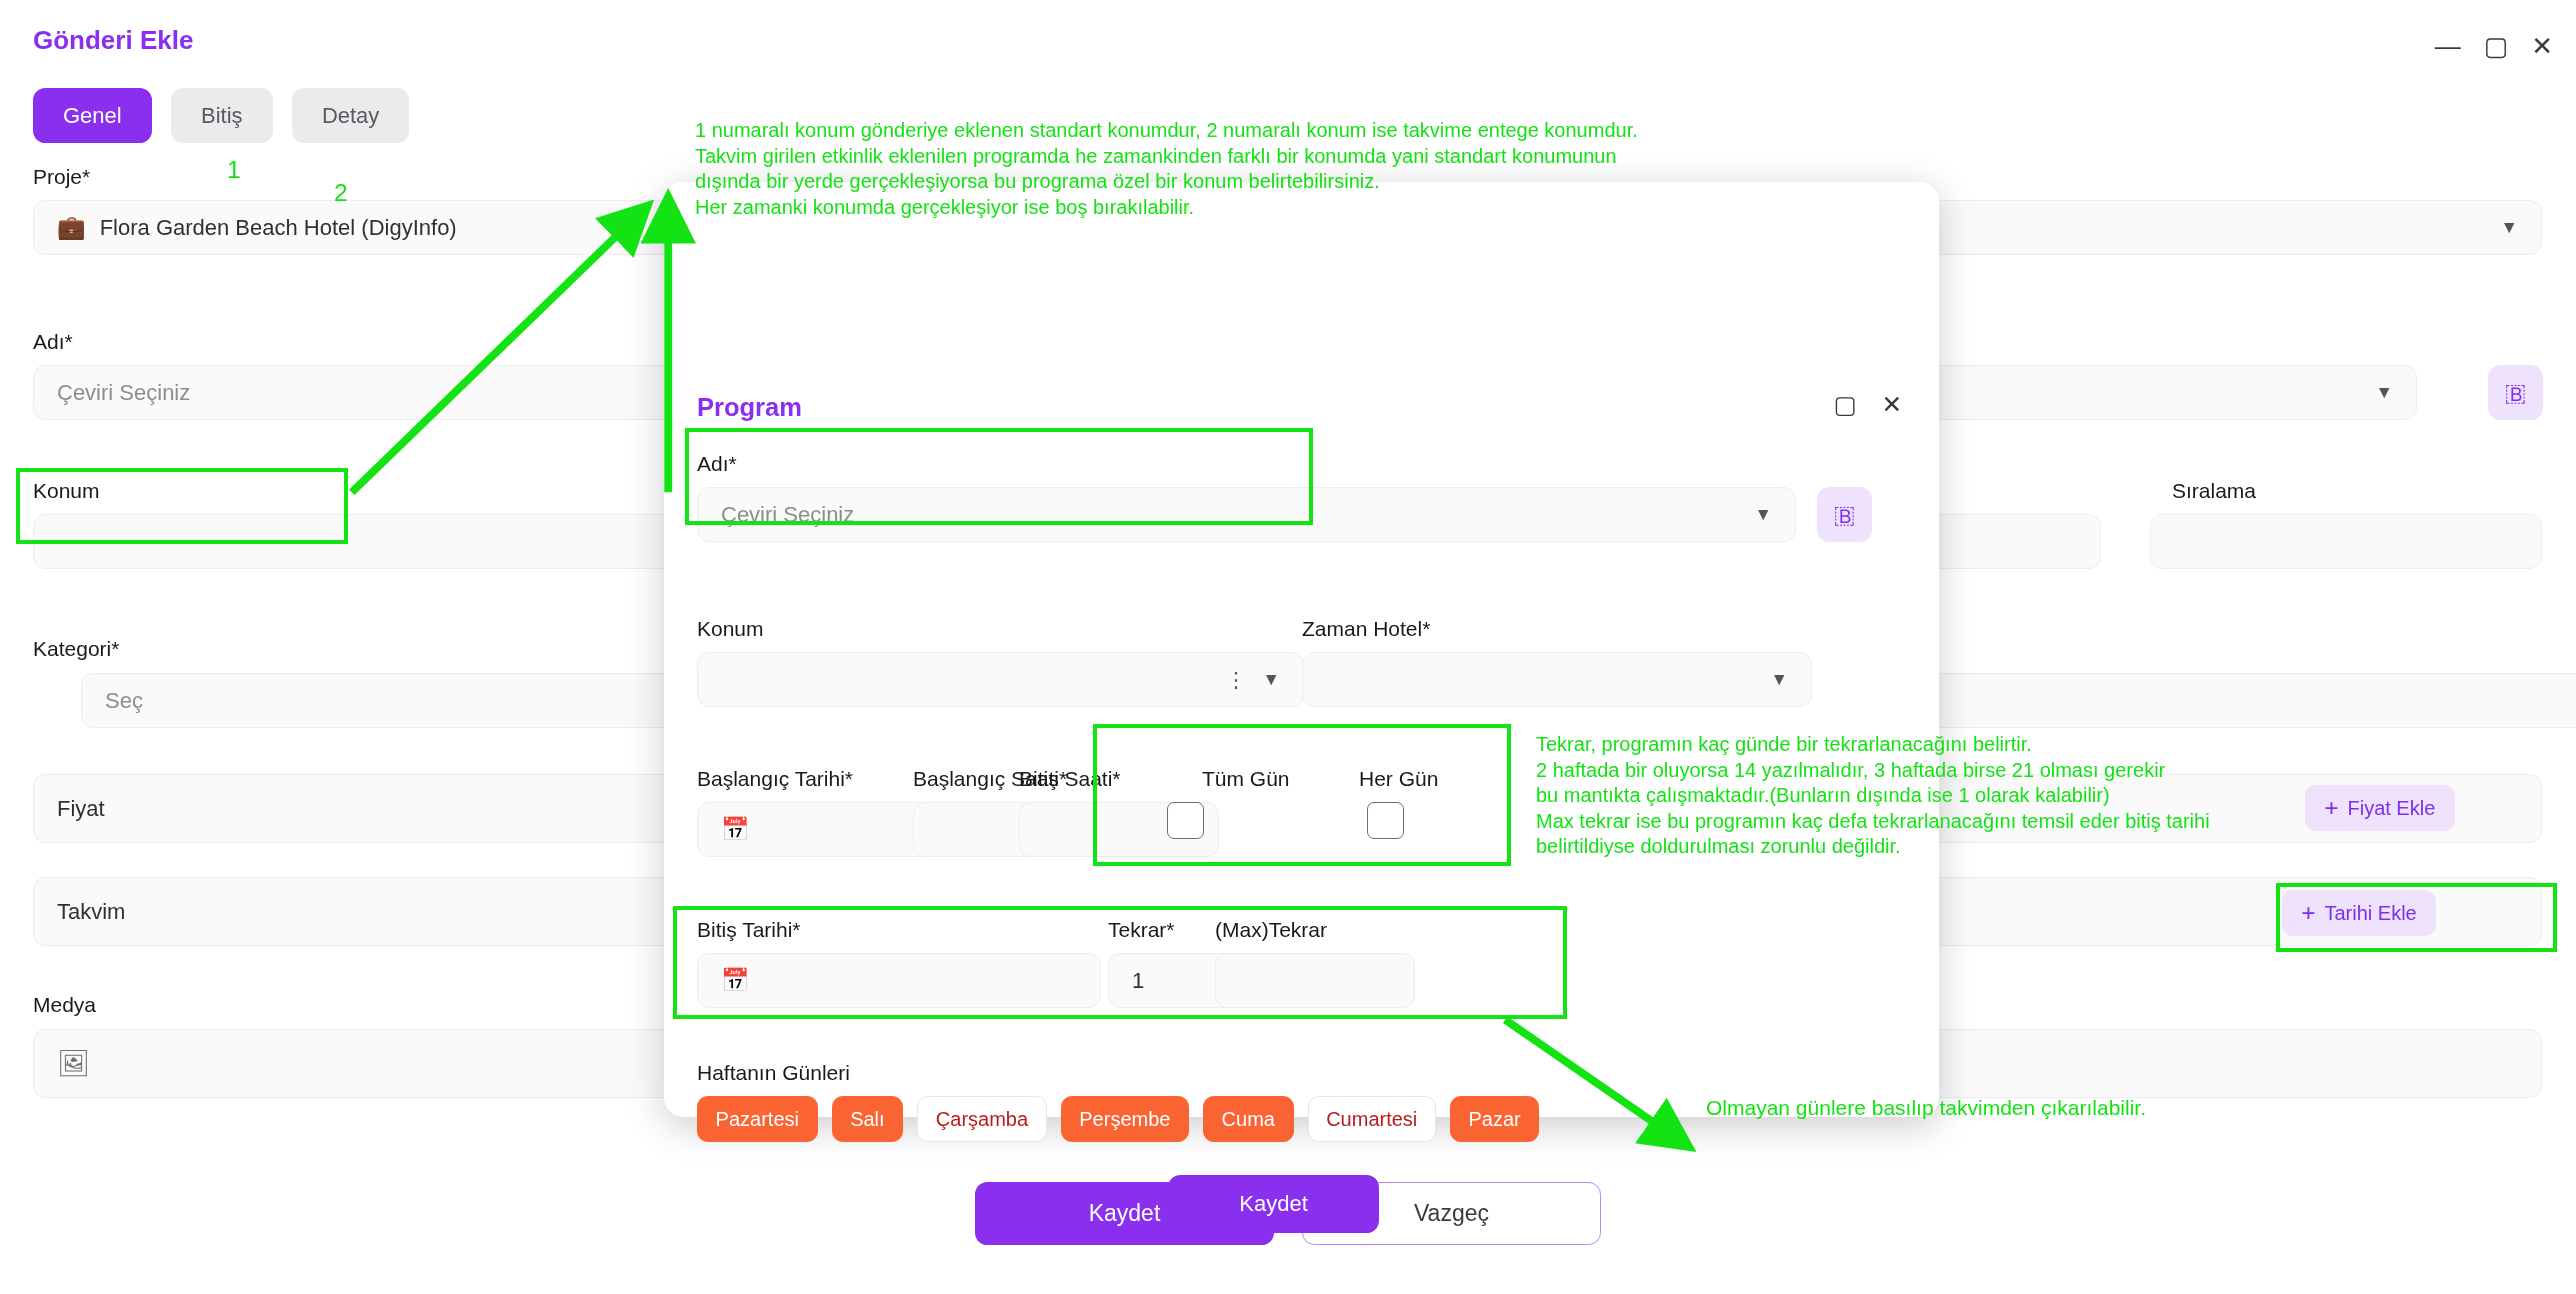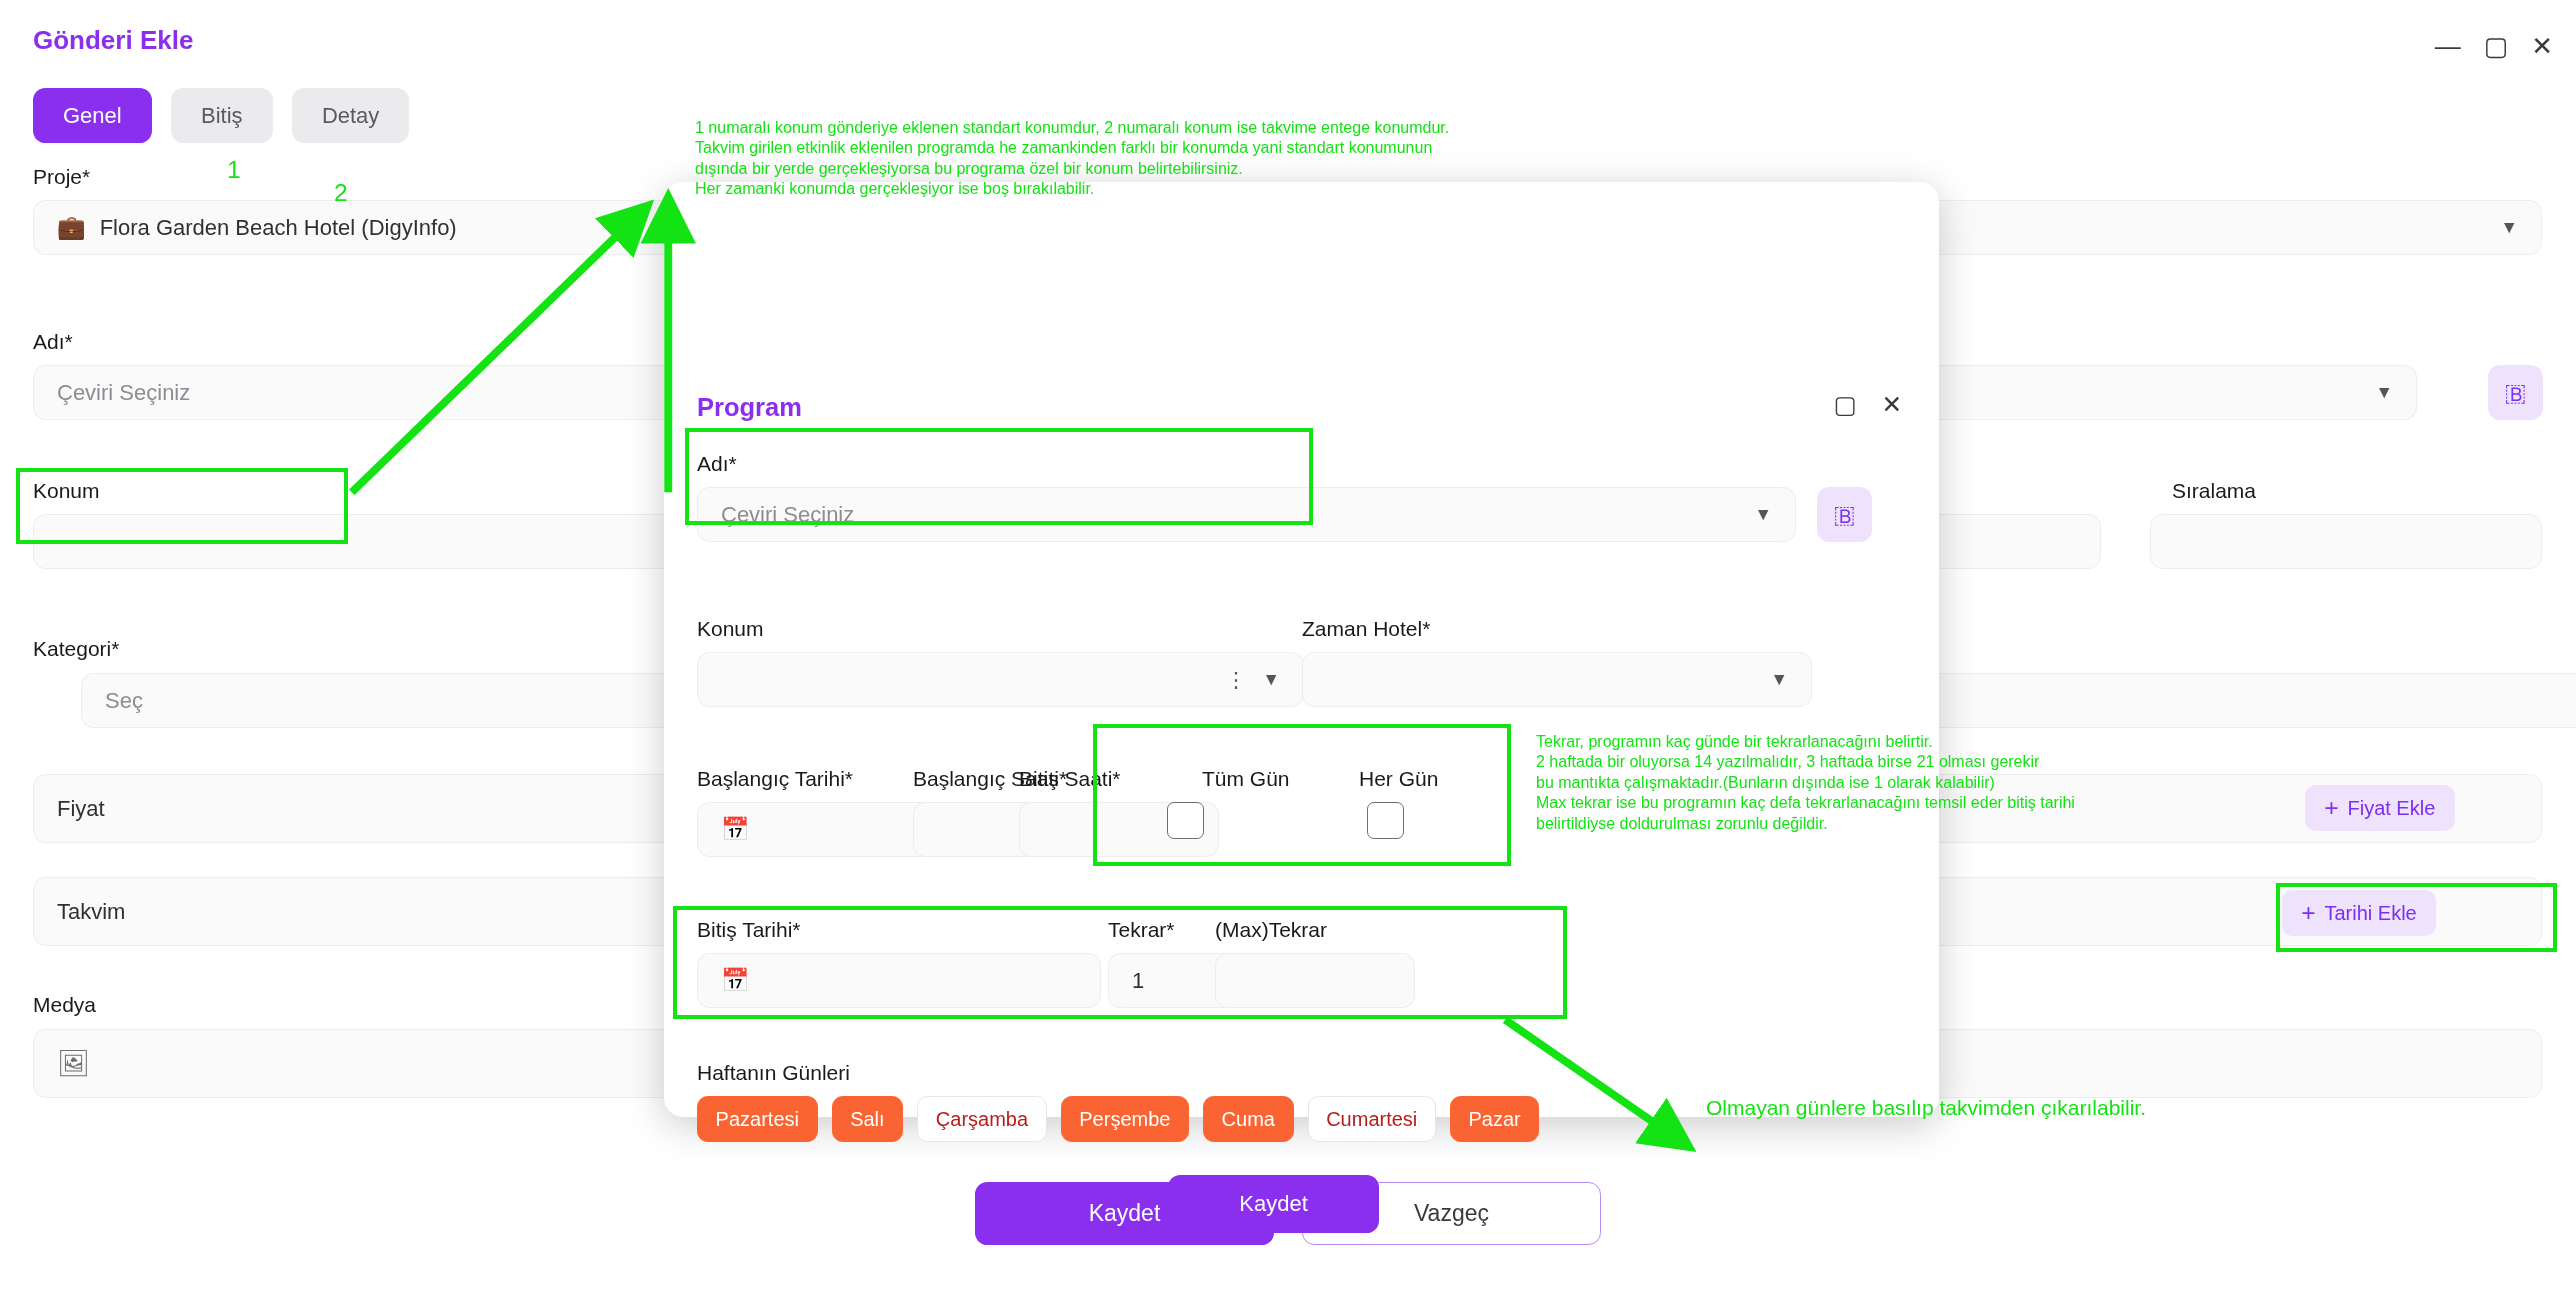--- a/index.html
+++ b/index.html
@@ -147,21 +147,21 @@
   .chip.off { background: #ffffff; color: #b91c1c; border: 0.9px solid #e6e6ea; }
 
   .m-save {
     position: absolute; left: 504px; top: 993px; width: 211px; height: 58px;
     background: #8b2fef; color: #fff; border: none; border-radius: 12.3px;
     font-size: 22px; cursor: pointer; font-family: inherit;
   }
 
   
   .ann {
-    position: absolute; color: #13e213; font-size: 16px;
+    position: absolute; color: #13e213; font-size: 20px;
     line-height: 1.28; white-space: pre-line; z-index: 40;
   }
   #ann-top     { left: 695px;  top: 118px;  }
   #ann-tekrar  { left: 1536px; top: 732px;  }
   #ann-bottom  { left: 1706px; top: 1095px; font-size: 21px; }
 
   .gbox { position: absolute; border: 4.4px solid #13e213; z-index: 41; pointer-events: none; }
   #gbox-konum-left { left: 16px;   top: 468px;  width: 332px;  height: 76px; }
   #gbox-konum-mod  { left: 685px;  top: 428px;  width: 628px;  height: 97px; }
   #gbox-tekrar     { left: 1093px; top: 724px;  width: 418px;  height: 142px; }

